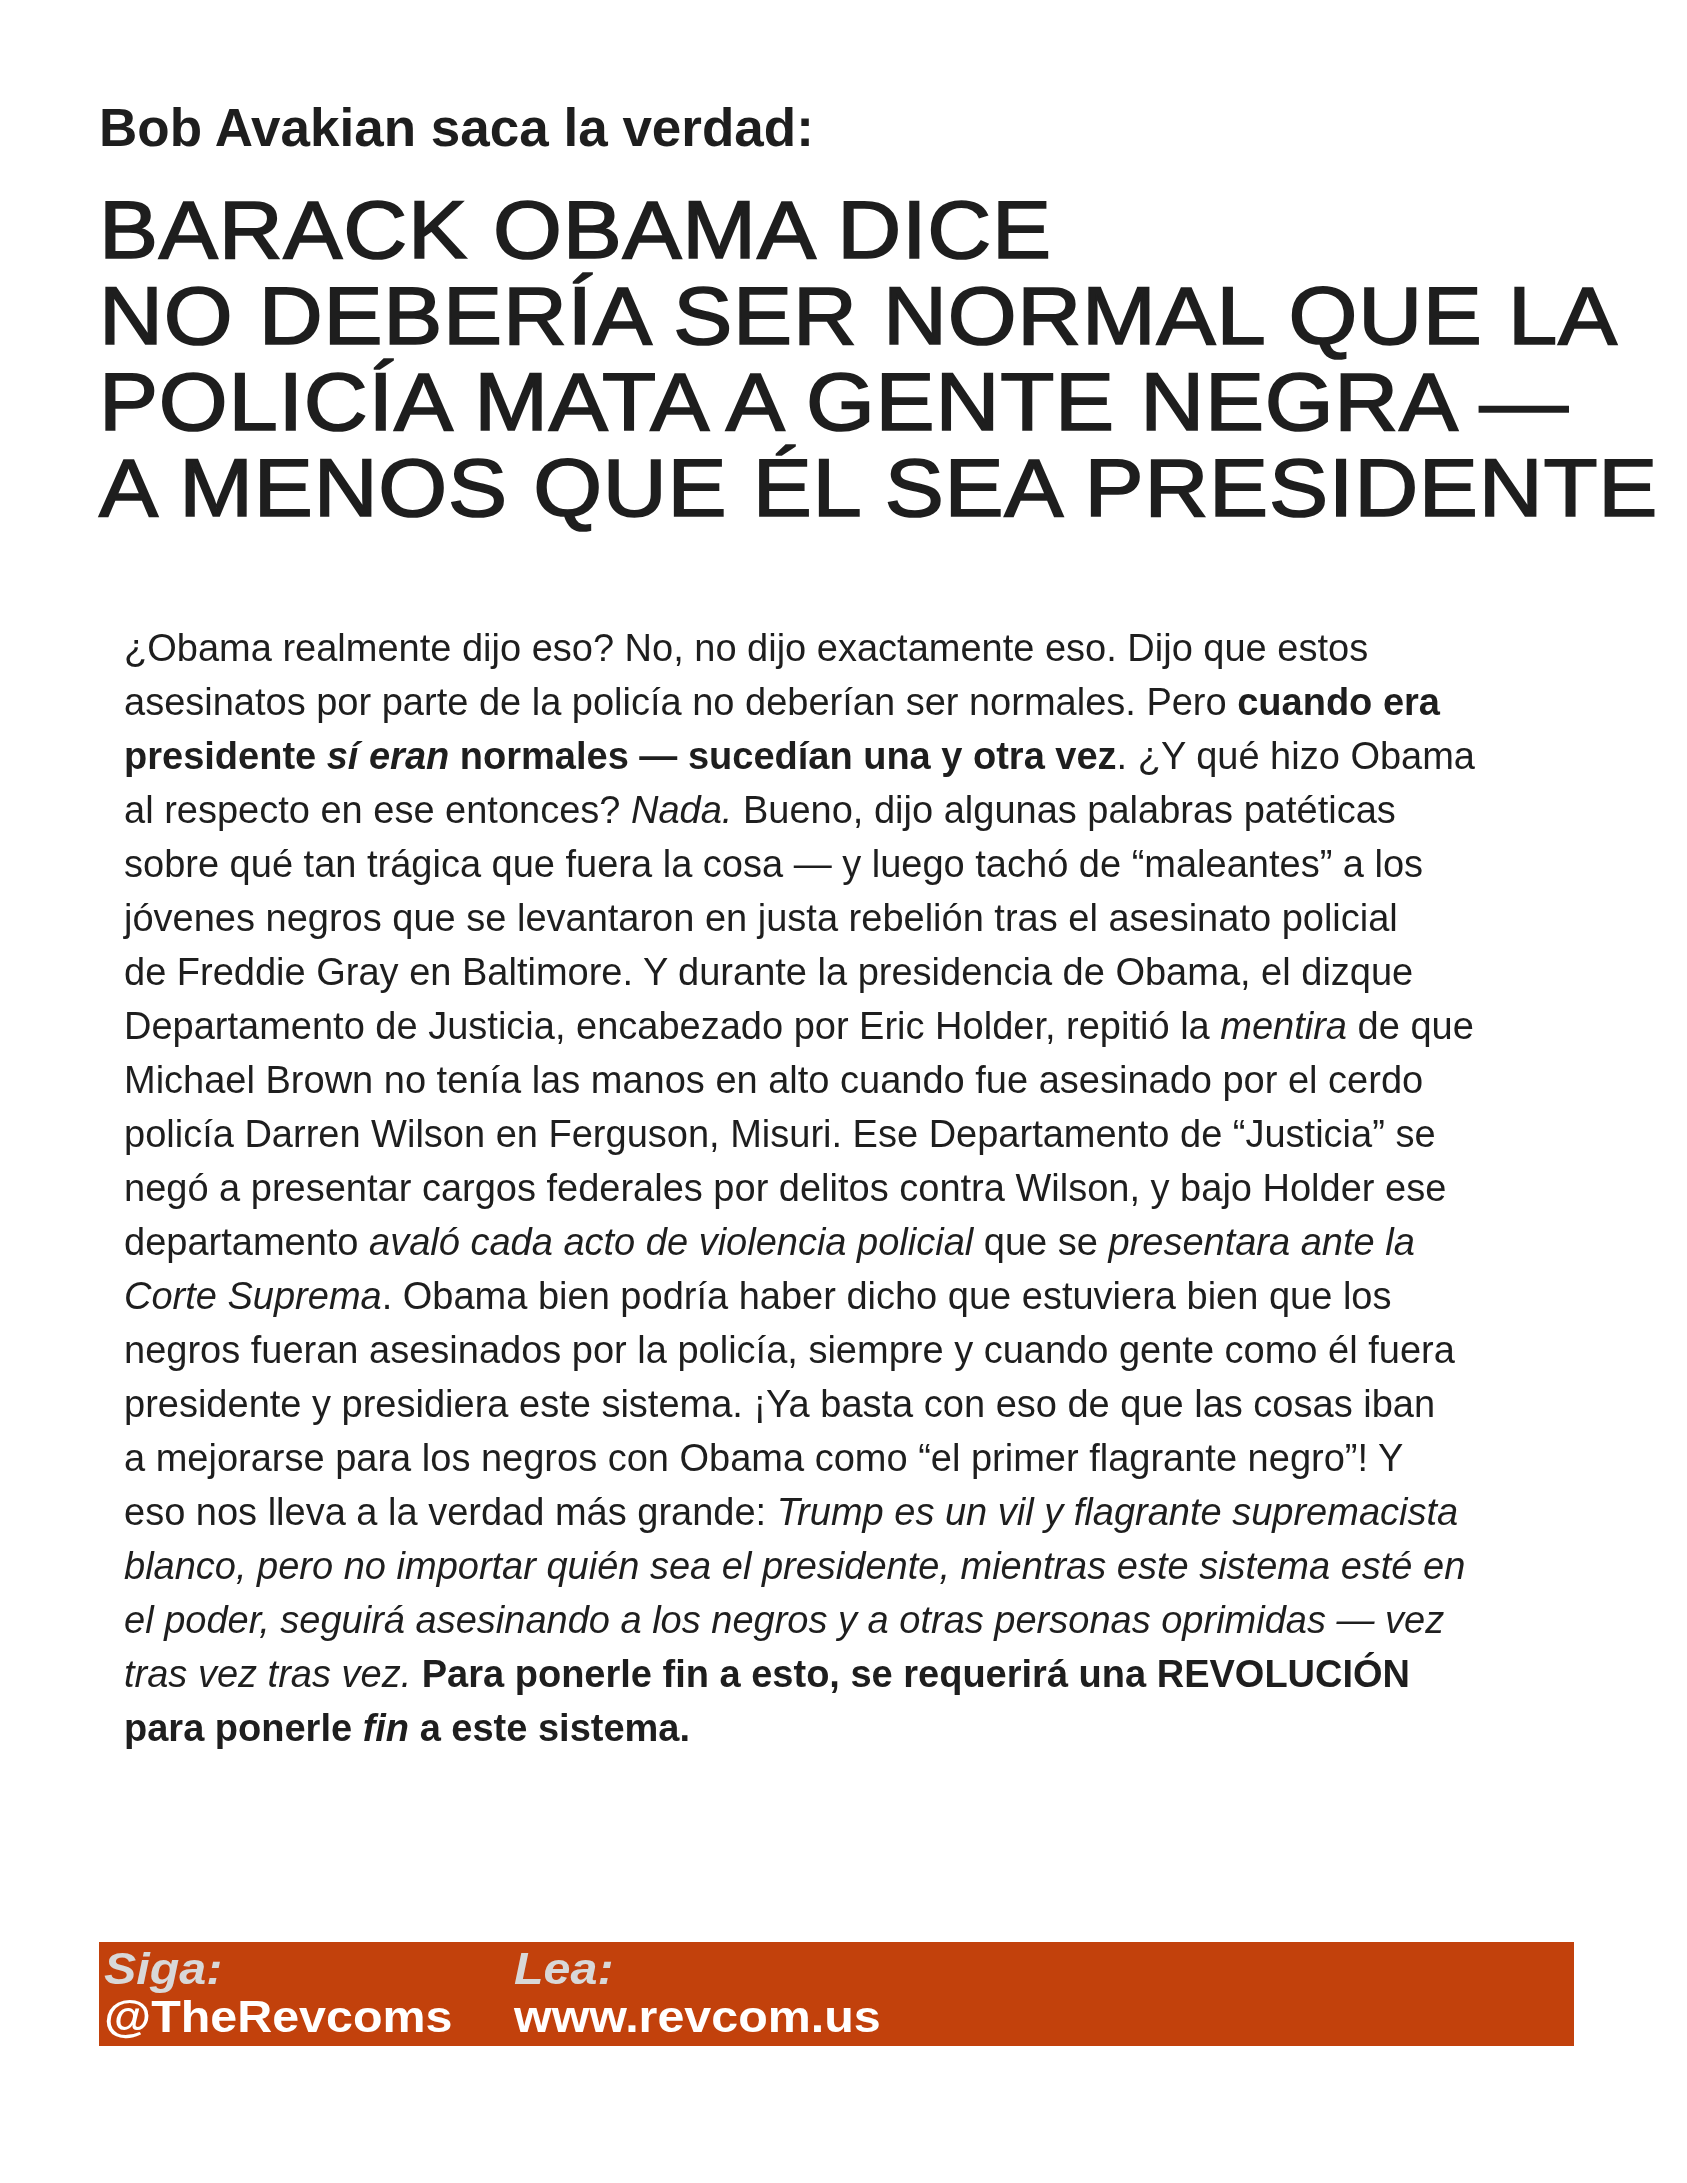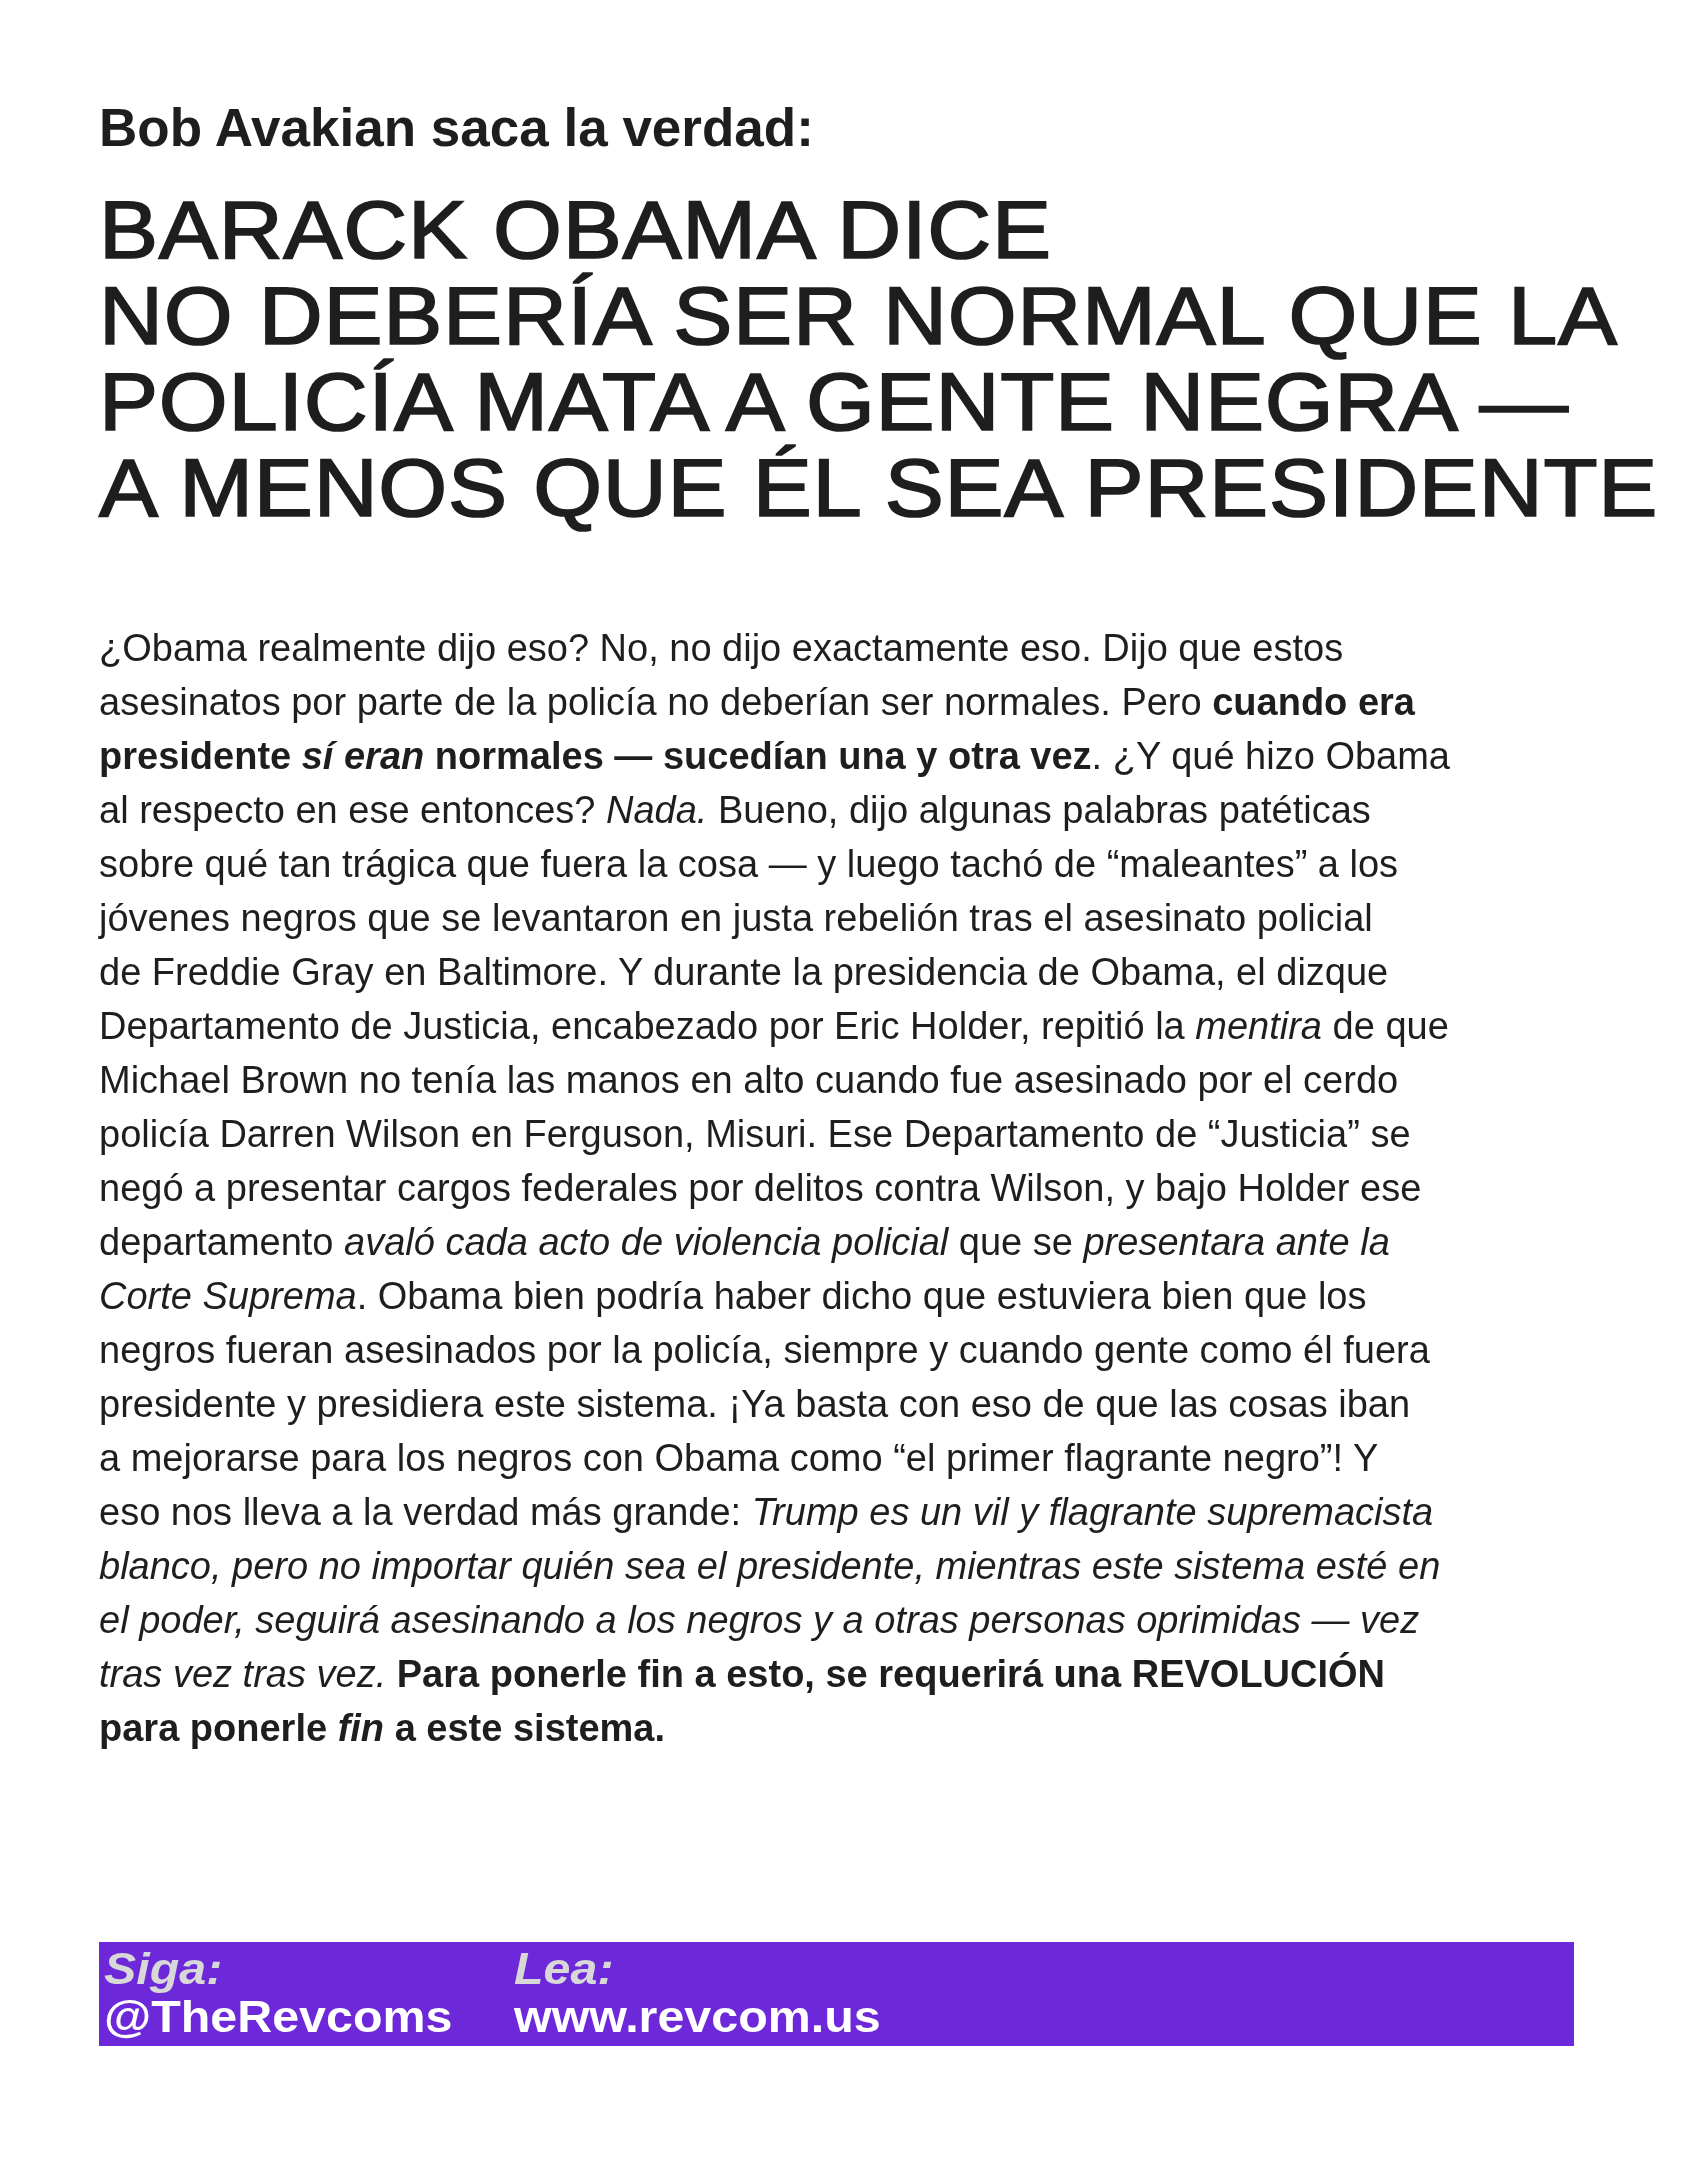--- a/index.html
+++ b/index.html
@@ -20,26 +20,26 @@
   }
   .headline .hl-line {
     display: block; transform-origin: left center; transform: scaleX(1.08);
     letter-spacing: 0.7px;
     -webkit-text-stroke: 1.7px #1e1e1e;
   }
   .body-text {
     position: absolute; left: 99px; top: 621px; width: 1495px;
     font-size: 38px; line-height: 54px; white-space: nowrap;
   }
-  .body-text .line { display: block; height: 54px; }
+  .body-text .line { display: block; height: 54px; margin-left: 25px; }
   .b { font-weight: bold; }
   .i { font-style: italic; }
   .footer {
     position: absolute; left: 99px; top: 1942px; width: 1475px; height: 104px;
-    background: #6d28d9;
+    background: #c2410c;
   }
   .footer-col { position: absolute; top: 4px; white-space: nowrap; }
   .footer-label {
     display: block; color: #d8d8d8; font-weight: bold; font-style: italic;
     font-size: 44px; line-height: 46px; transform-origin: left center; transform: scaleX(1.1);
   }
   .footer-value {
     display: block; color: #ffffff; font-weight: bold;
     font-size: 44px; line-height: 50px; transform-origin: left center; transform: scaleX(1.1);
   }

